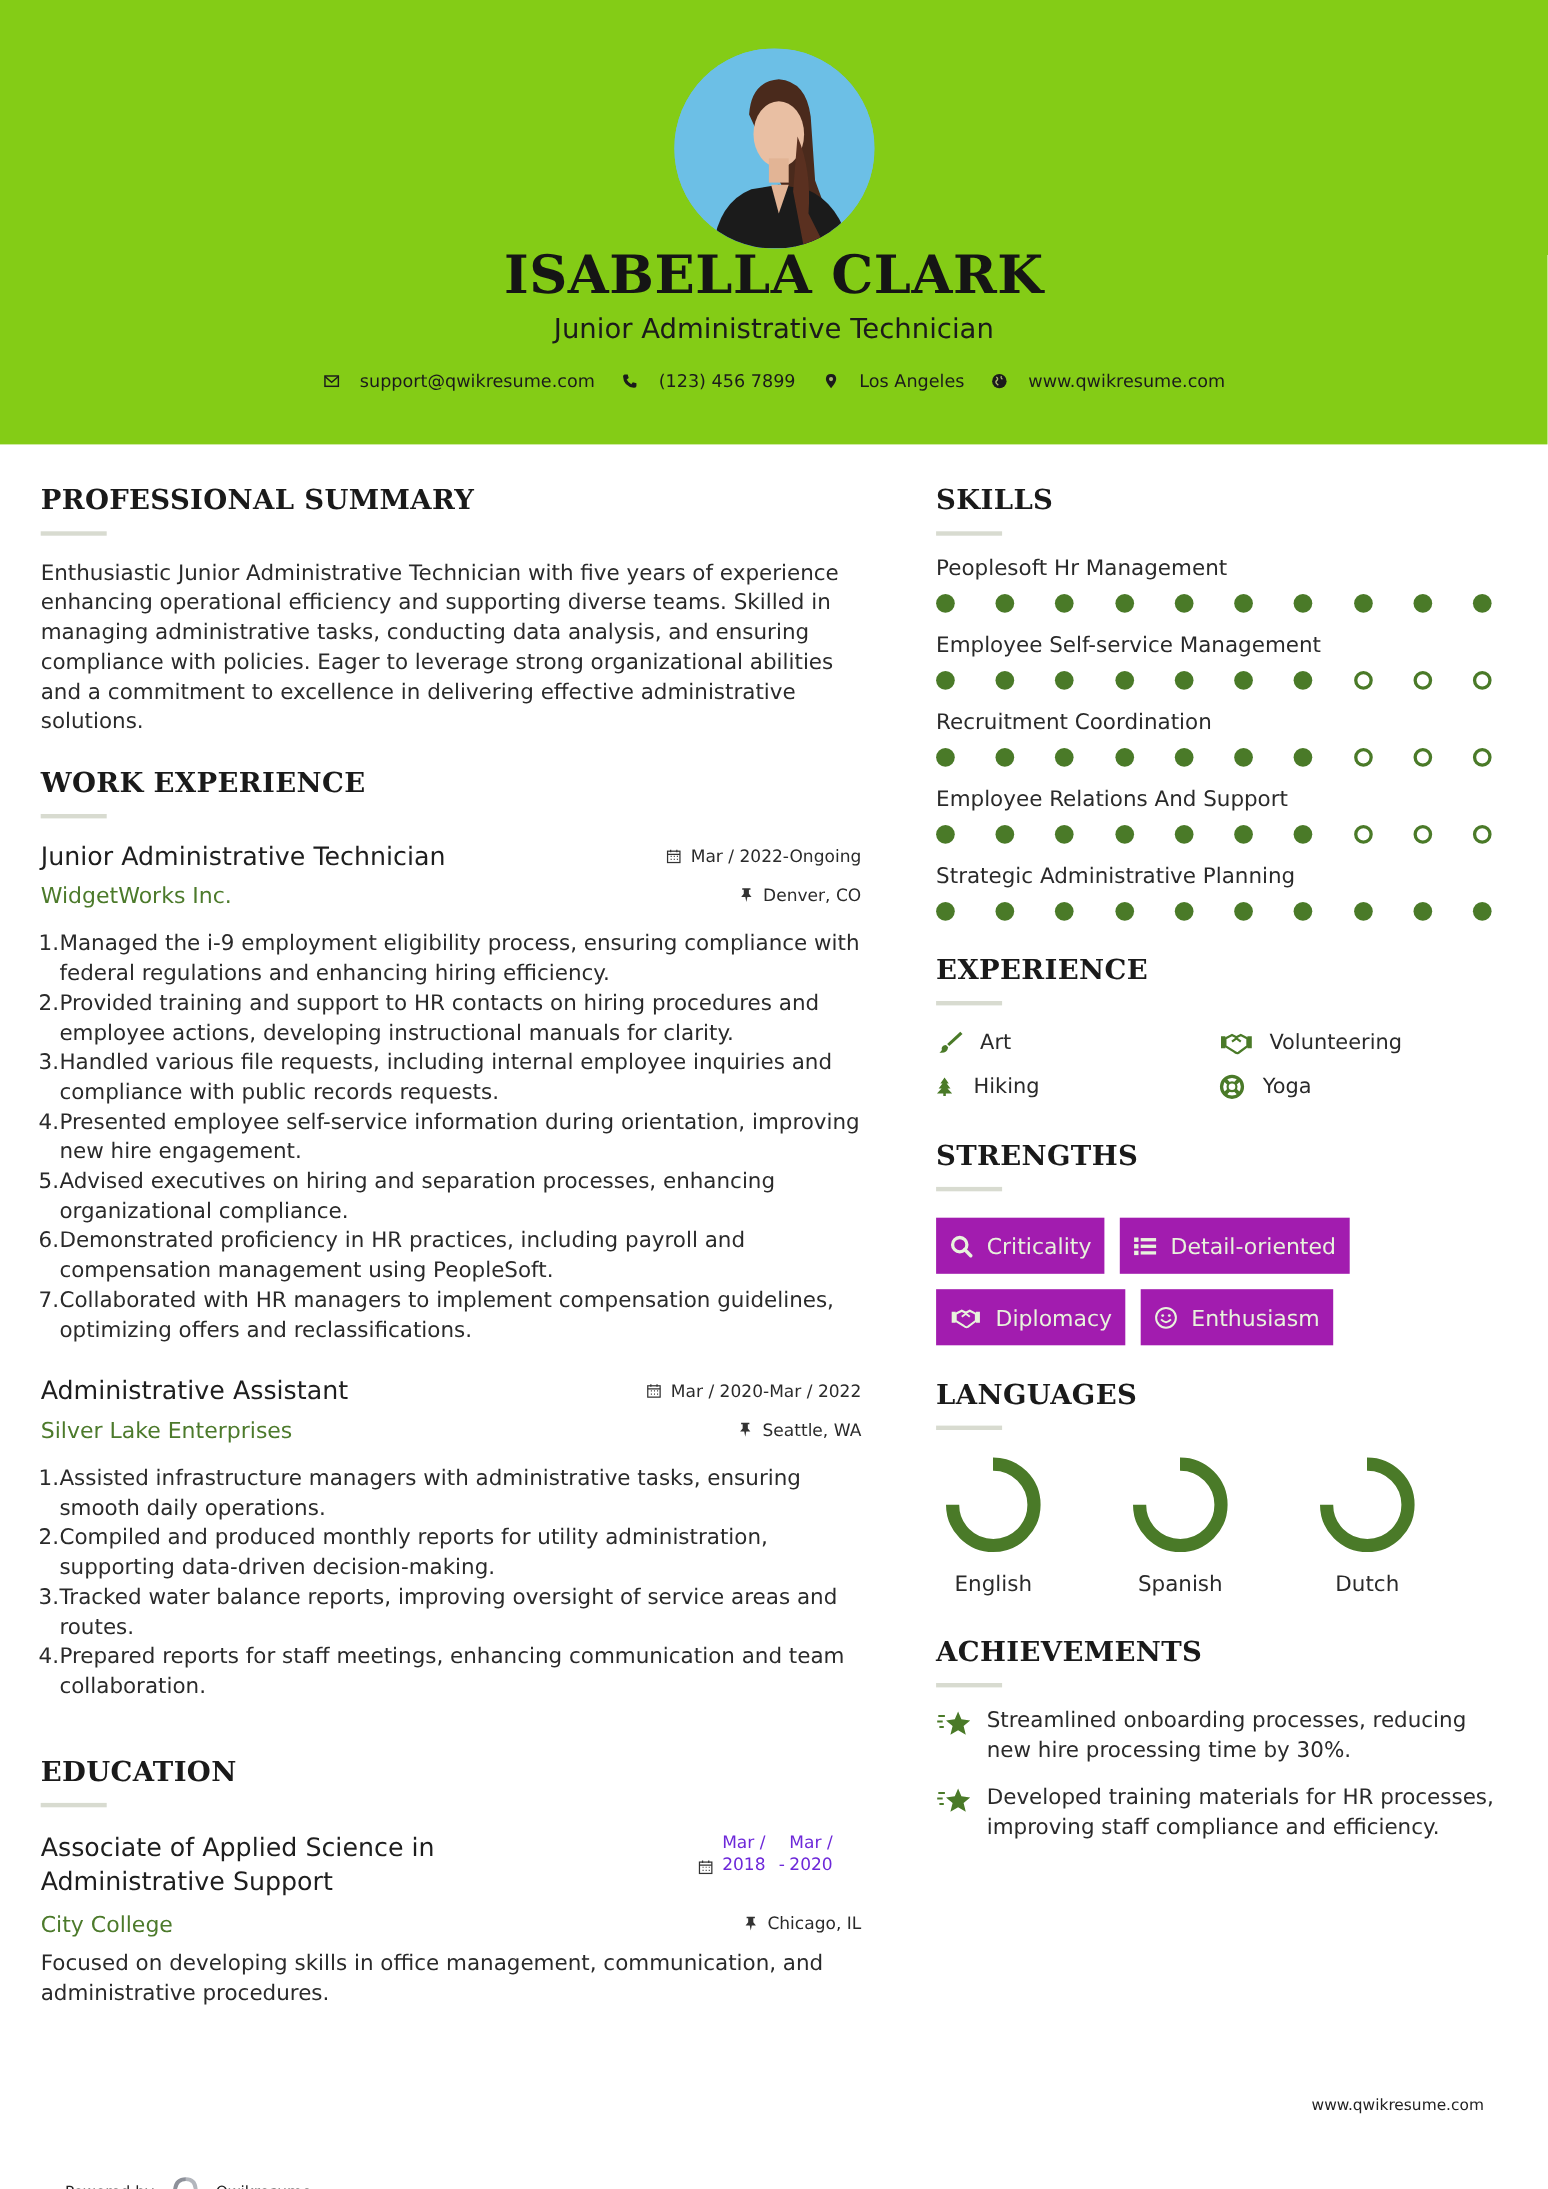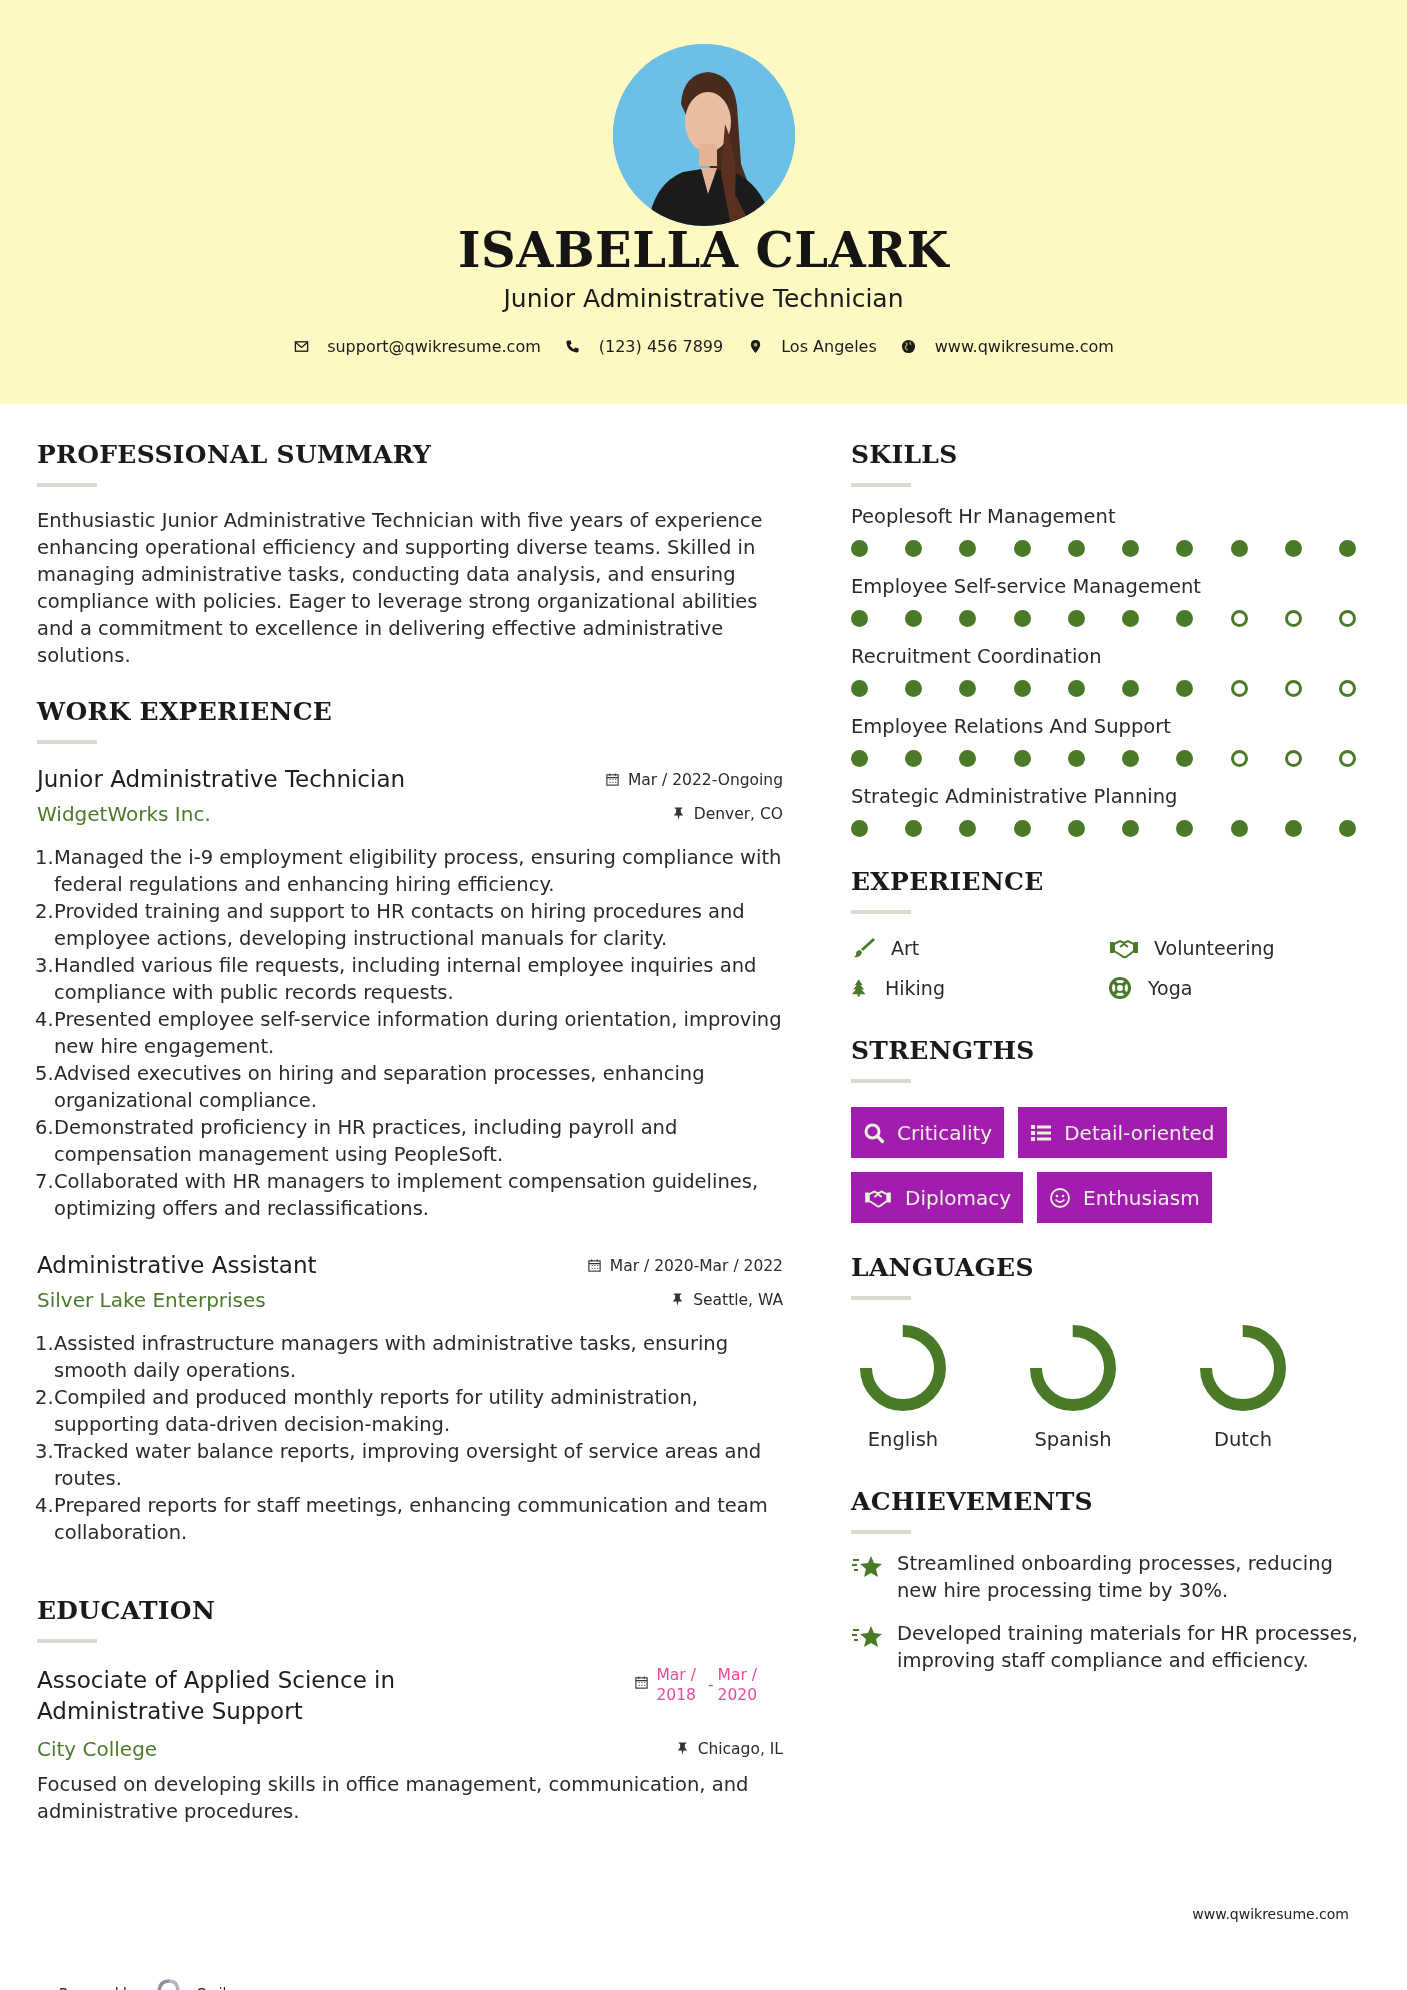--- a/index.html
+++ b/index.html
@@ -1,19 +1,19 @@
 <!DOCTYPE html>
 <html><head>
 <meta charset="utf-8">
 <style>
   * { box-sizing: border-box; margin: 0; padding: 0; }
   html, body { width: 1407px; height: 1990px; background: #ffffff; }
   body { font-family: "DejaVu Sans", sans-serif; color: #222; position: relative; overflow: hidden; }
 
-  .header { position: absolute; left: 0; top: 0; width: 1407px; height: 404px; background: #fef9c3; }
+  .header { position: absolute; left: 0; top: 0; width: 1407px; height: 404px; background: #84cc16; }
   .photo { position: absolute; left: 613px; top: 44px; width: 182px; height: 182px; border-radius: 50%; background: #6cbfe6; overflow: hidden; }
   .photo svg { width: 100%; height: 100%; display: block; }
   .name { position: absolute; left: 0; width: 1407px; top: 222px; text-align: center; font-family: "DejaVu Serif", serif; font-weight: bold; font-size: 48px; color: #151515; letter-spacing: 0.5px; }
   .role { position: absolute; left: 0; width: 1407px; top: 284px; text-align: center; font-size: 25px; color: #1b1b1b; }
   .contacts { position: absolute; left: 0; width: 1407px; top: 337px; display: flex; justify-content: center; align-items: center; gap: 0; font-size: 16px; color: #1b1b1b; }
   .contact { display: flex; align-items: center; margin: 0 12px; }
   .contact .ic { width: 16px; height: 16px; margin-right: 18px; display: inline-flex; align-items: center; justify-content: center; }
   .contact .ic svg { width: 15px; height: 15px; }
 
   .col-left { position: absolute; left: 37px; top: 440px; width: 746px; }
@@ -27,21 +27,21 @@
   .job { margin-top: 22px; }
   .job-row { display: flex; justify-content: space-between; align-items: baseline; }
   .job-title { font-size: 23px; color: #1e1e1e; }
   .job-company { font-size: 20px; color: #4c7a2b; margin-top: 10px; }
   .meta { font-size: 15.5px; color: #2a2a2a; display: flex; align-items: center; }
   .meta svg { width: 15px; height: 15px; margin-right: 8px; }
   .bullets { margin-top: 18px; font-size: 19.5px; line-height: 27px; color: #2a2a2a; }
   .bullets li { list-style: none; display: flex; }
   .bullets .num { width: 19px; flex: none; margin-left: -2px; }
 
-  .edu-dates { display: flex; align-items: flex-start; font-size: 15.5px; color: #ec4899; line-height: 20px; }
+  .edu-dates { display: flex; align-items: flex-end; font-size: 15.5px; color: #6d28d9; line-height: 20px; }
   .edu-dates svg { width: 15px; height: 15px; margin-right: 8px; margin-top: 10px; }
   .edu-dates .sep { margin: 10px 4px 0 12px; }
 
   .skill-name { font-size: 19.5px; color: #2a2a2a; margin-top: 18px; }
   .dots { display: flex; justify-content: space-between; width: 505px; margin-top: 12px; }
   .dot { width: 17px; height: 17px; border-radius: 50%; background: #4a7a28; }
   .dot.off { background: #fff; border: 3px solid #4a7a28; }
 
   .interests { display: grid; grid-template-columns: 257px 250px; row-gap: 16px; margin-top: 22px; }
   .interest { display: flex; align-items: center; font-size: 19px; color: #2a2a2a; }

